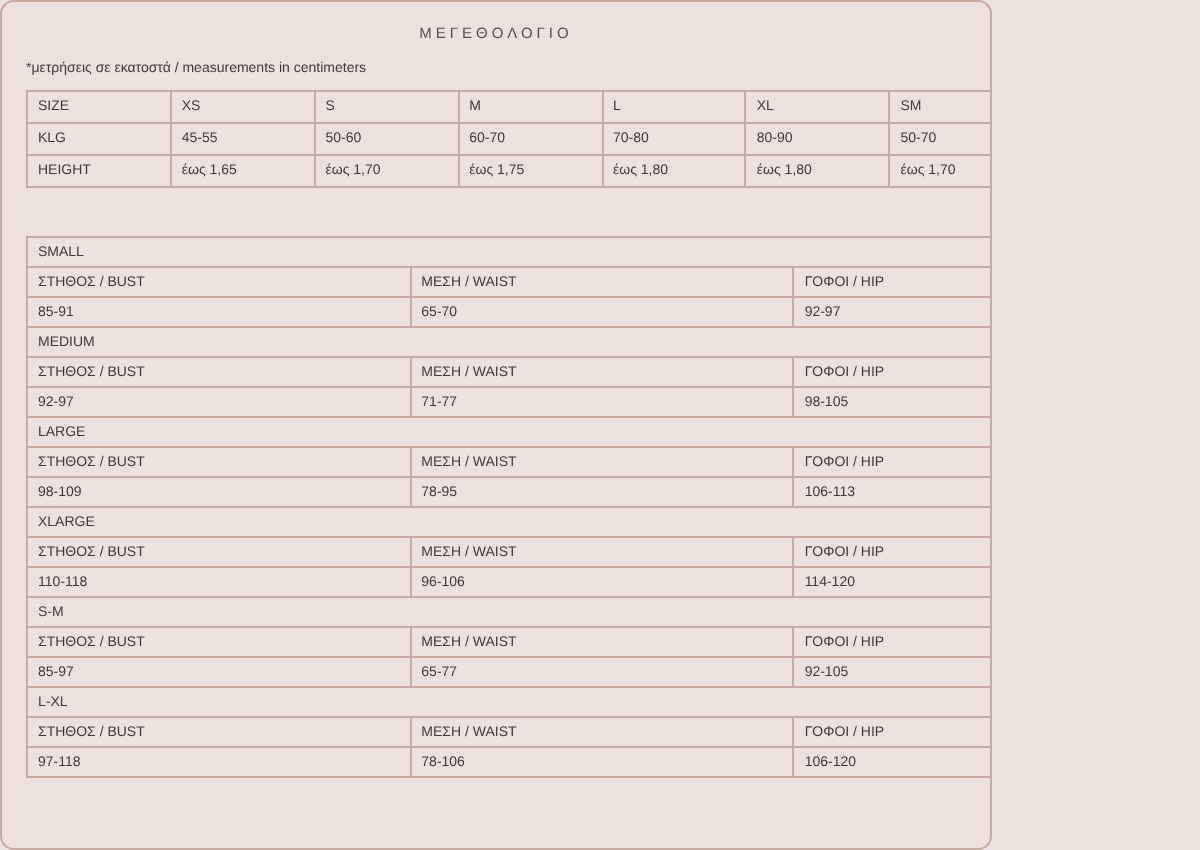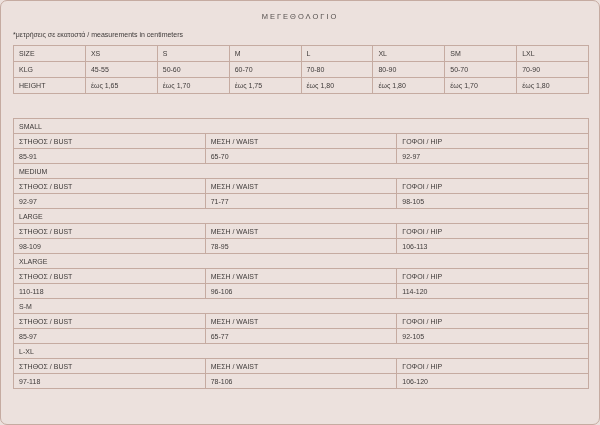--- a/index.html
+++ b/index.html
@@ -10,21 +10,21 @@
   }
   * { margin: 0; padding: 0; box-sizing: border-box; }
   html, body { background: var(--background); }
   body {
     width: 600px; height: 425px;
     font-family: "Liberation Sans", sans-serif;
     color: var(--text);
   }
   .page {
     position: relative;
-    width: 600px; height: 425px;
+    width: 496px; height: 425px;
     background: var(--background);
     border: 1px solid var(--border);
     border-radius: 7px;
     overflow: hidden;
   }
   .title {
     padding-top: 11px;
     text-align: center;
     font-size: 7.5px;
     letter-spacing: 2px;

